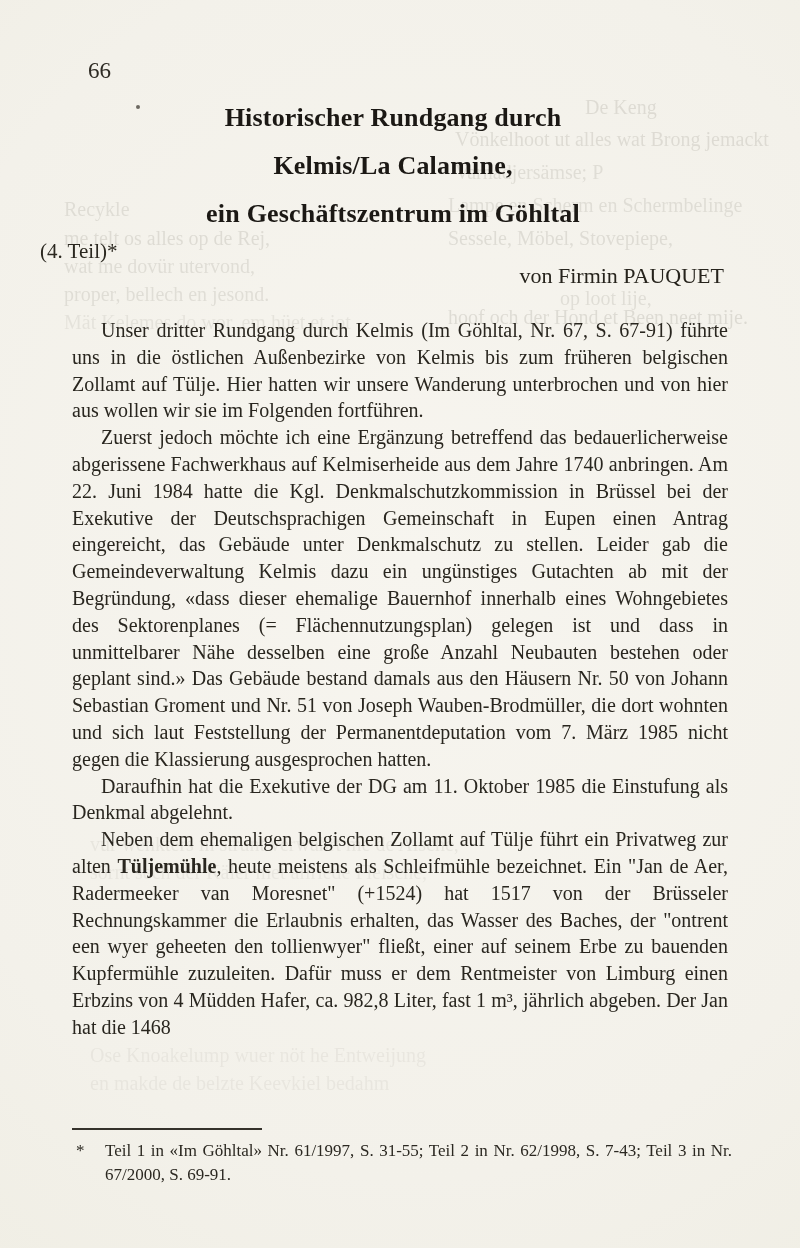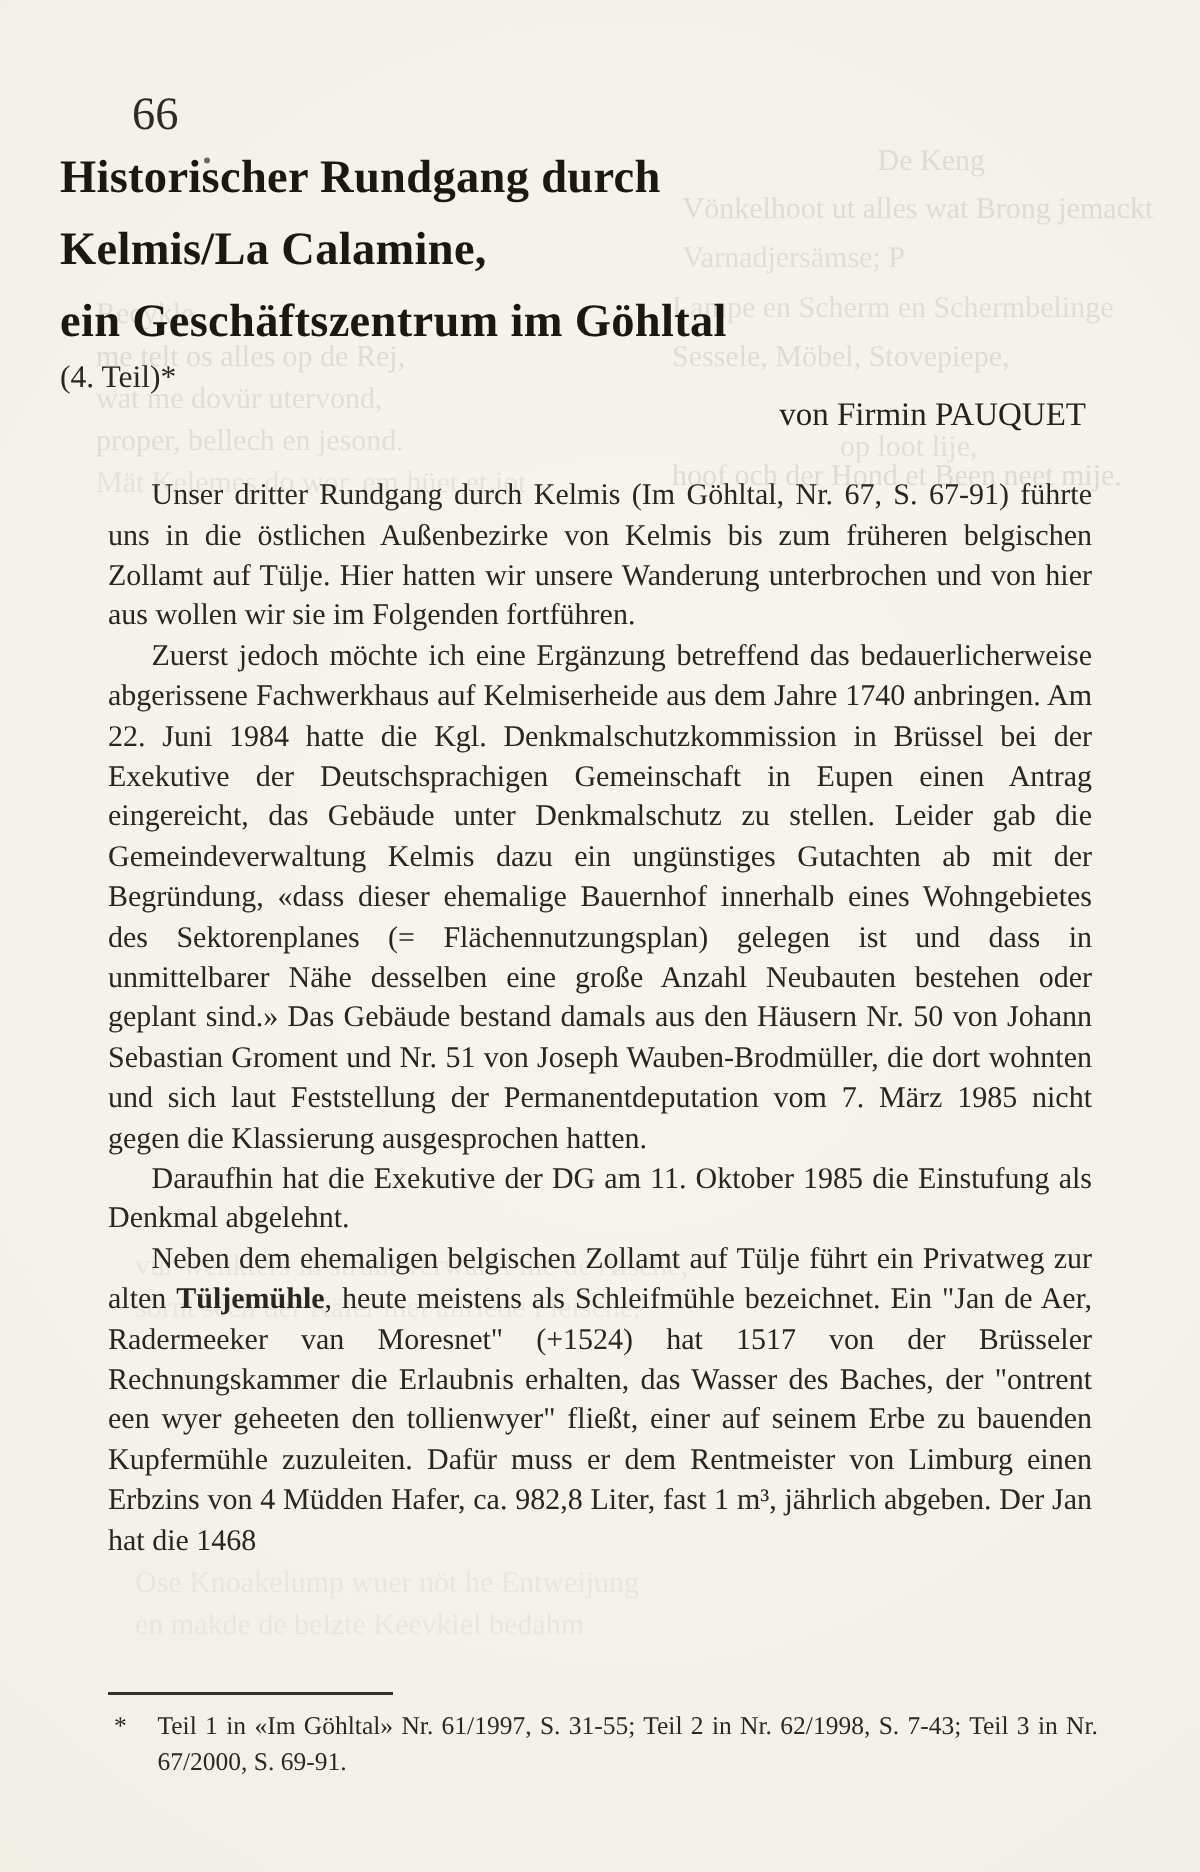--- a/index.html
+++ b/index.html
@@ -14,26 +14,26 @@
   .page {
     position: relative;
     width: 800px; height: 1248px;
     background: radial-gradient(ellipse 120% 90% at 52% 45%,
                 #f7f5ef 0%, #f3f1ea 55%, #edebdf 100%);
     color: #29261f;
     overflow: hidden;
   }
   .pageno {
     position: absolute; left: 88px; top: 58px;
-    font-size: 31px; color: #2e2b24;
+    font-size: 23px; color: #2e2b24;
   }
   .title {
     position: absolute; left: 40px; top: 94px; width: 706px;
-    margin: 0; text-align: left;
-    font-size: 31px; line-height: 48px; font-weight: 700;
+    margin: 0; text-align: center;
+    font-size: 26px; line-height: 48px; font-weight: 700;
     color: #1b1814; letter-spacing: 0.2px;
   }
   .part {
     position: absolute; left: 40px; top: 239px; width: 706px;
     font-size: 21px; color: #2b2820;
   }
   .author {
     position: absolute; right: 76px; top: 263px;
     font-size: 22px; color: #26231c;
   }

